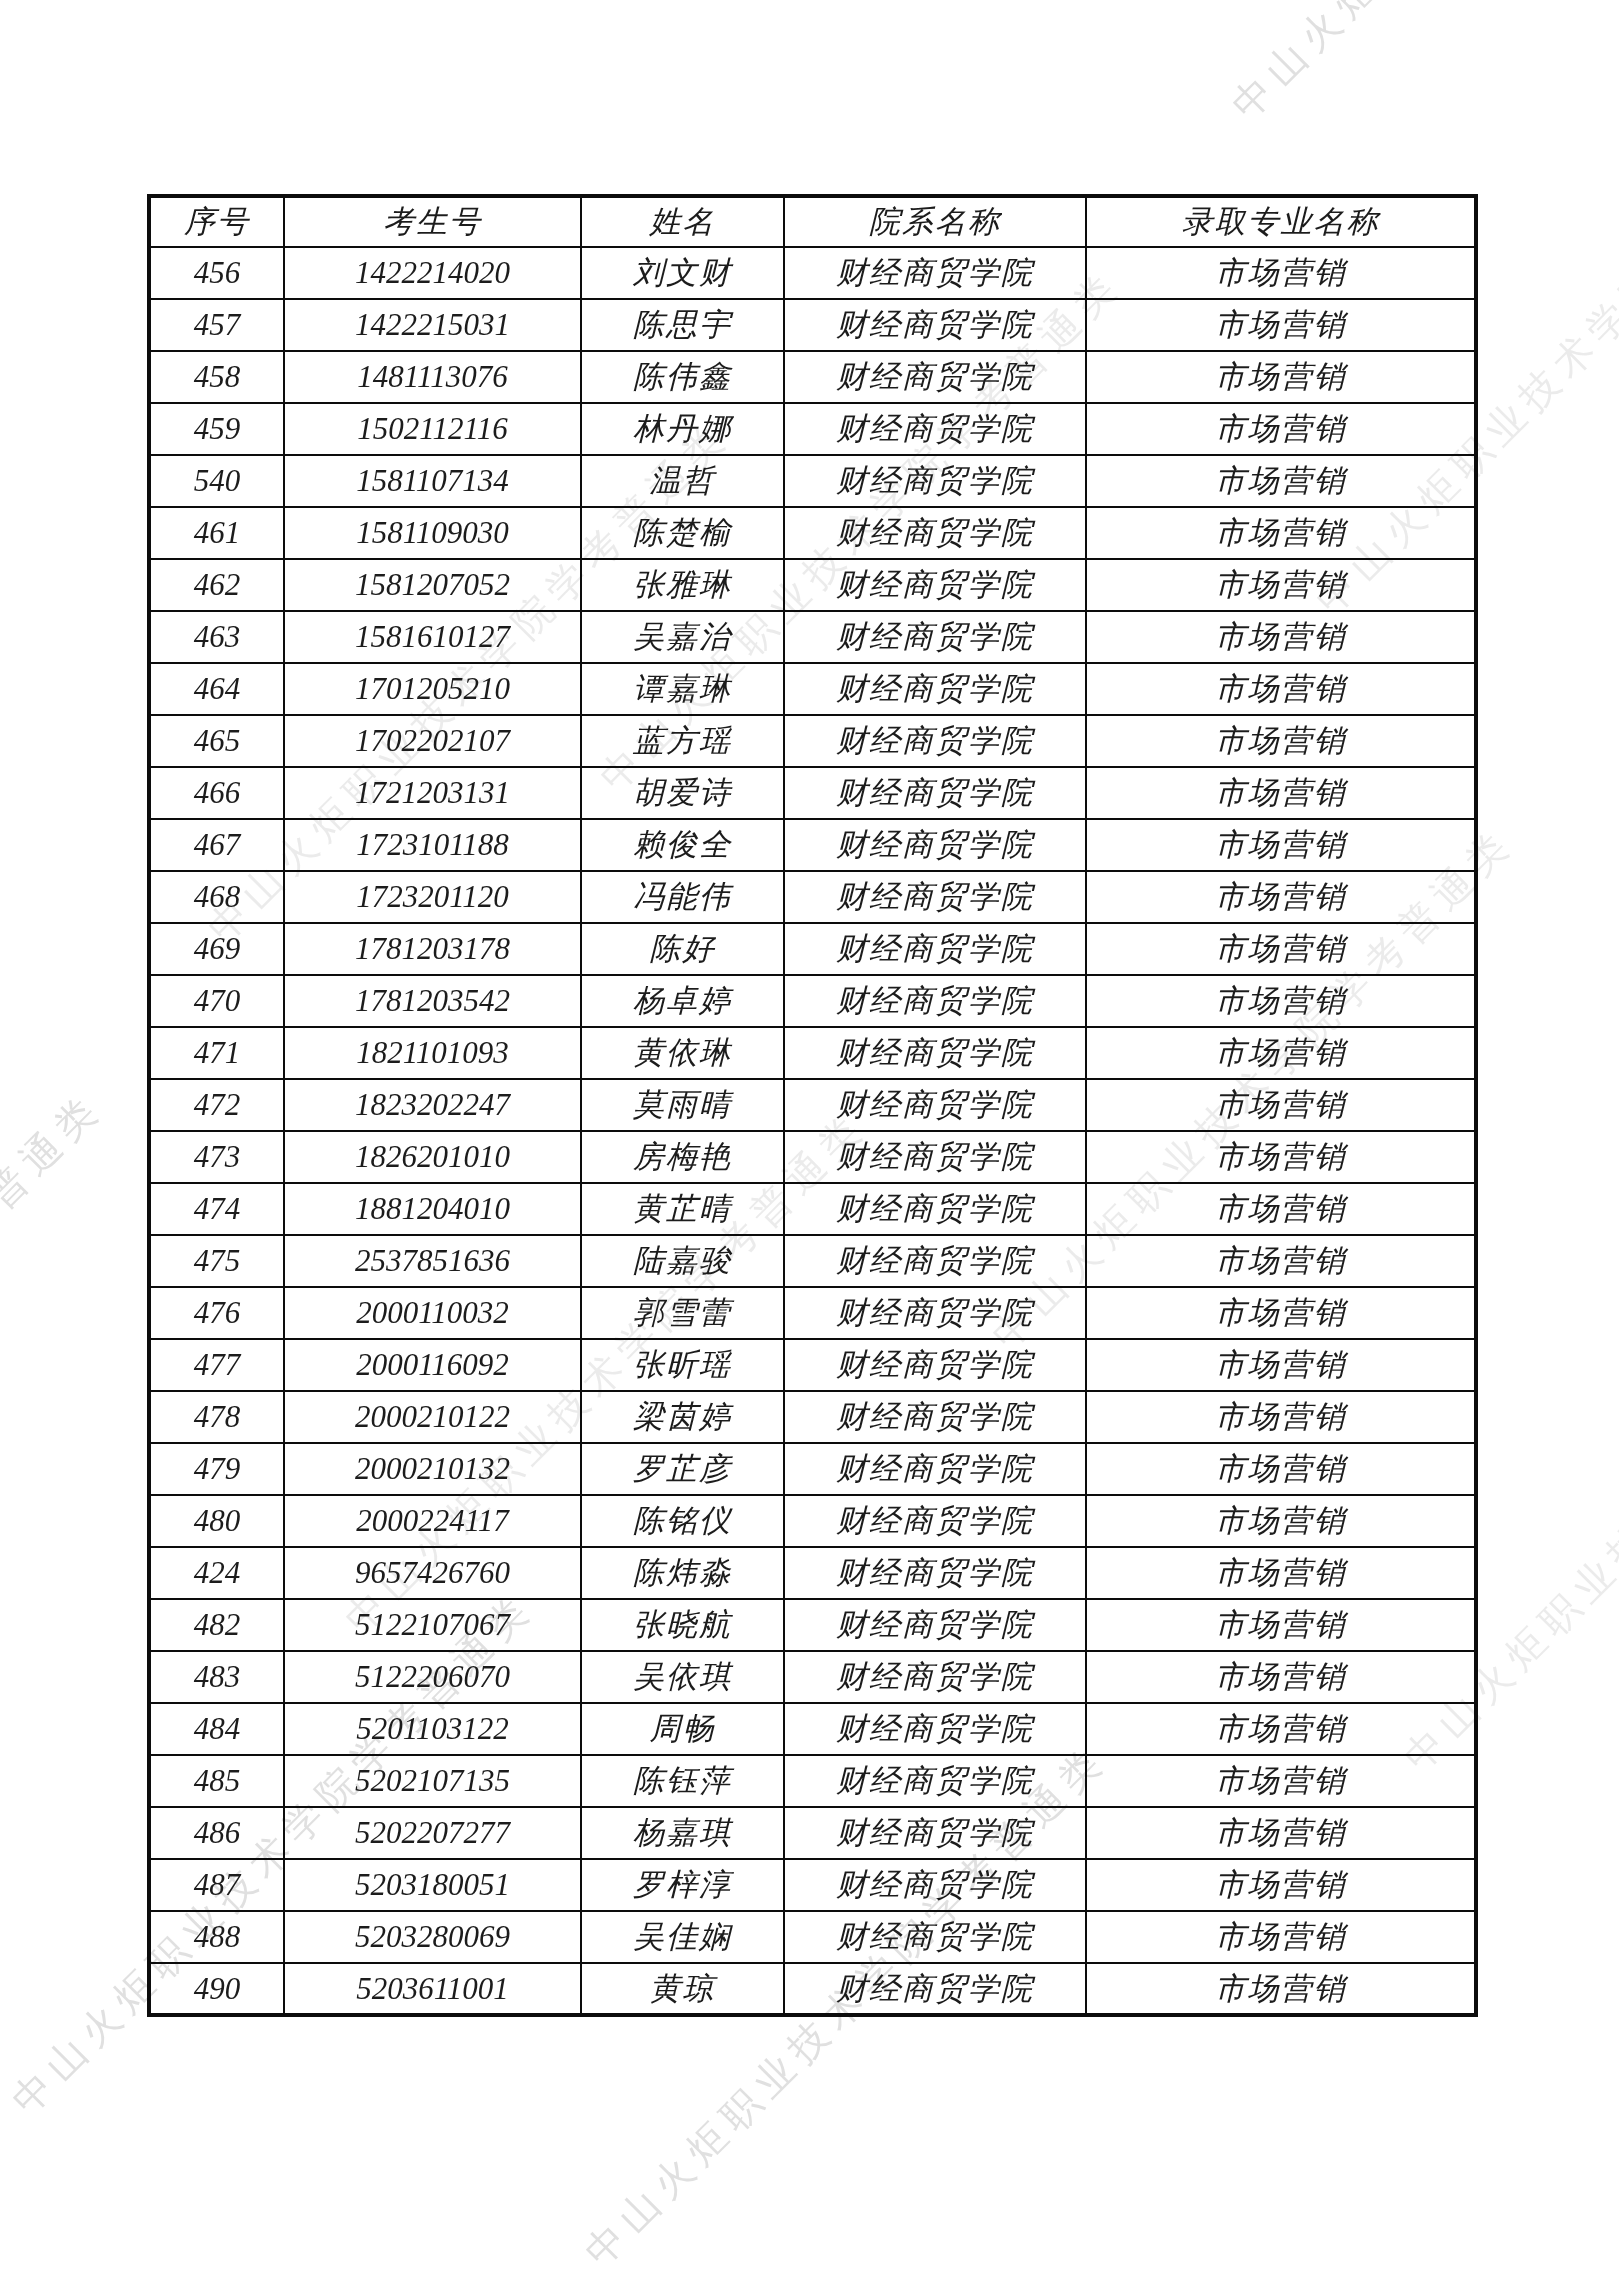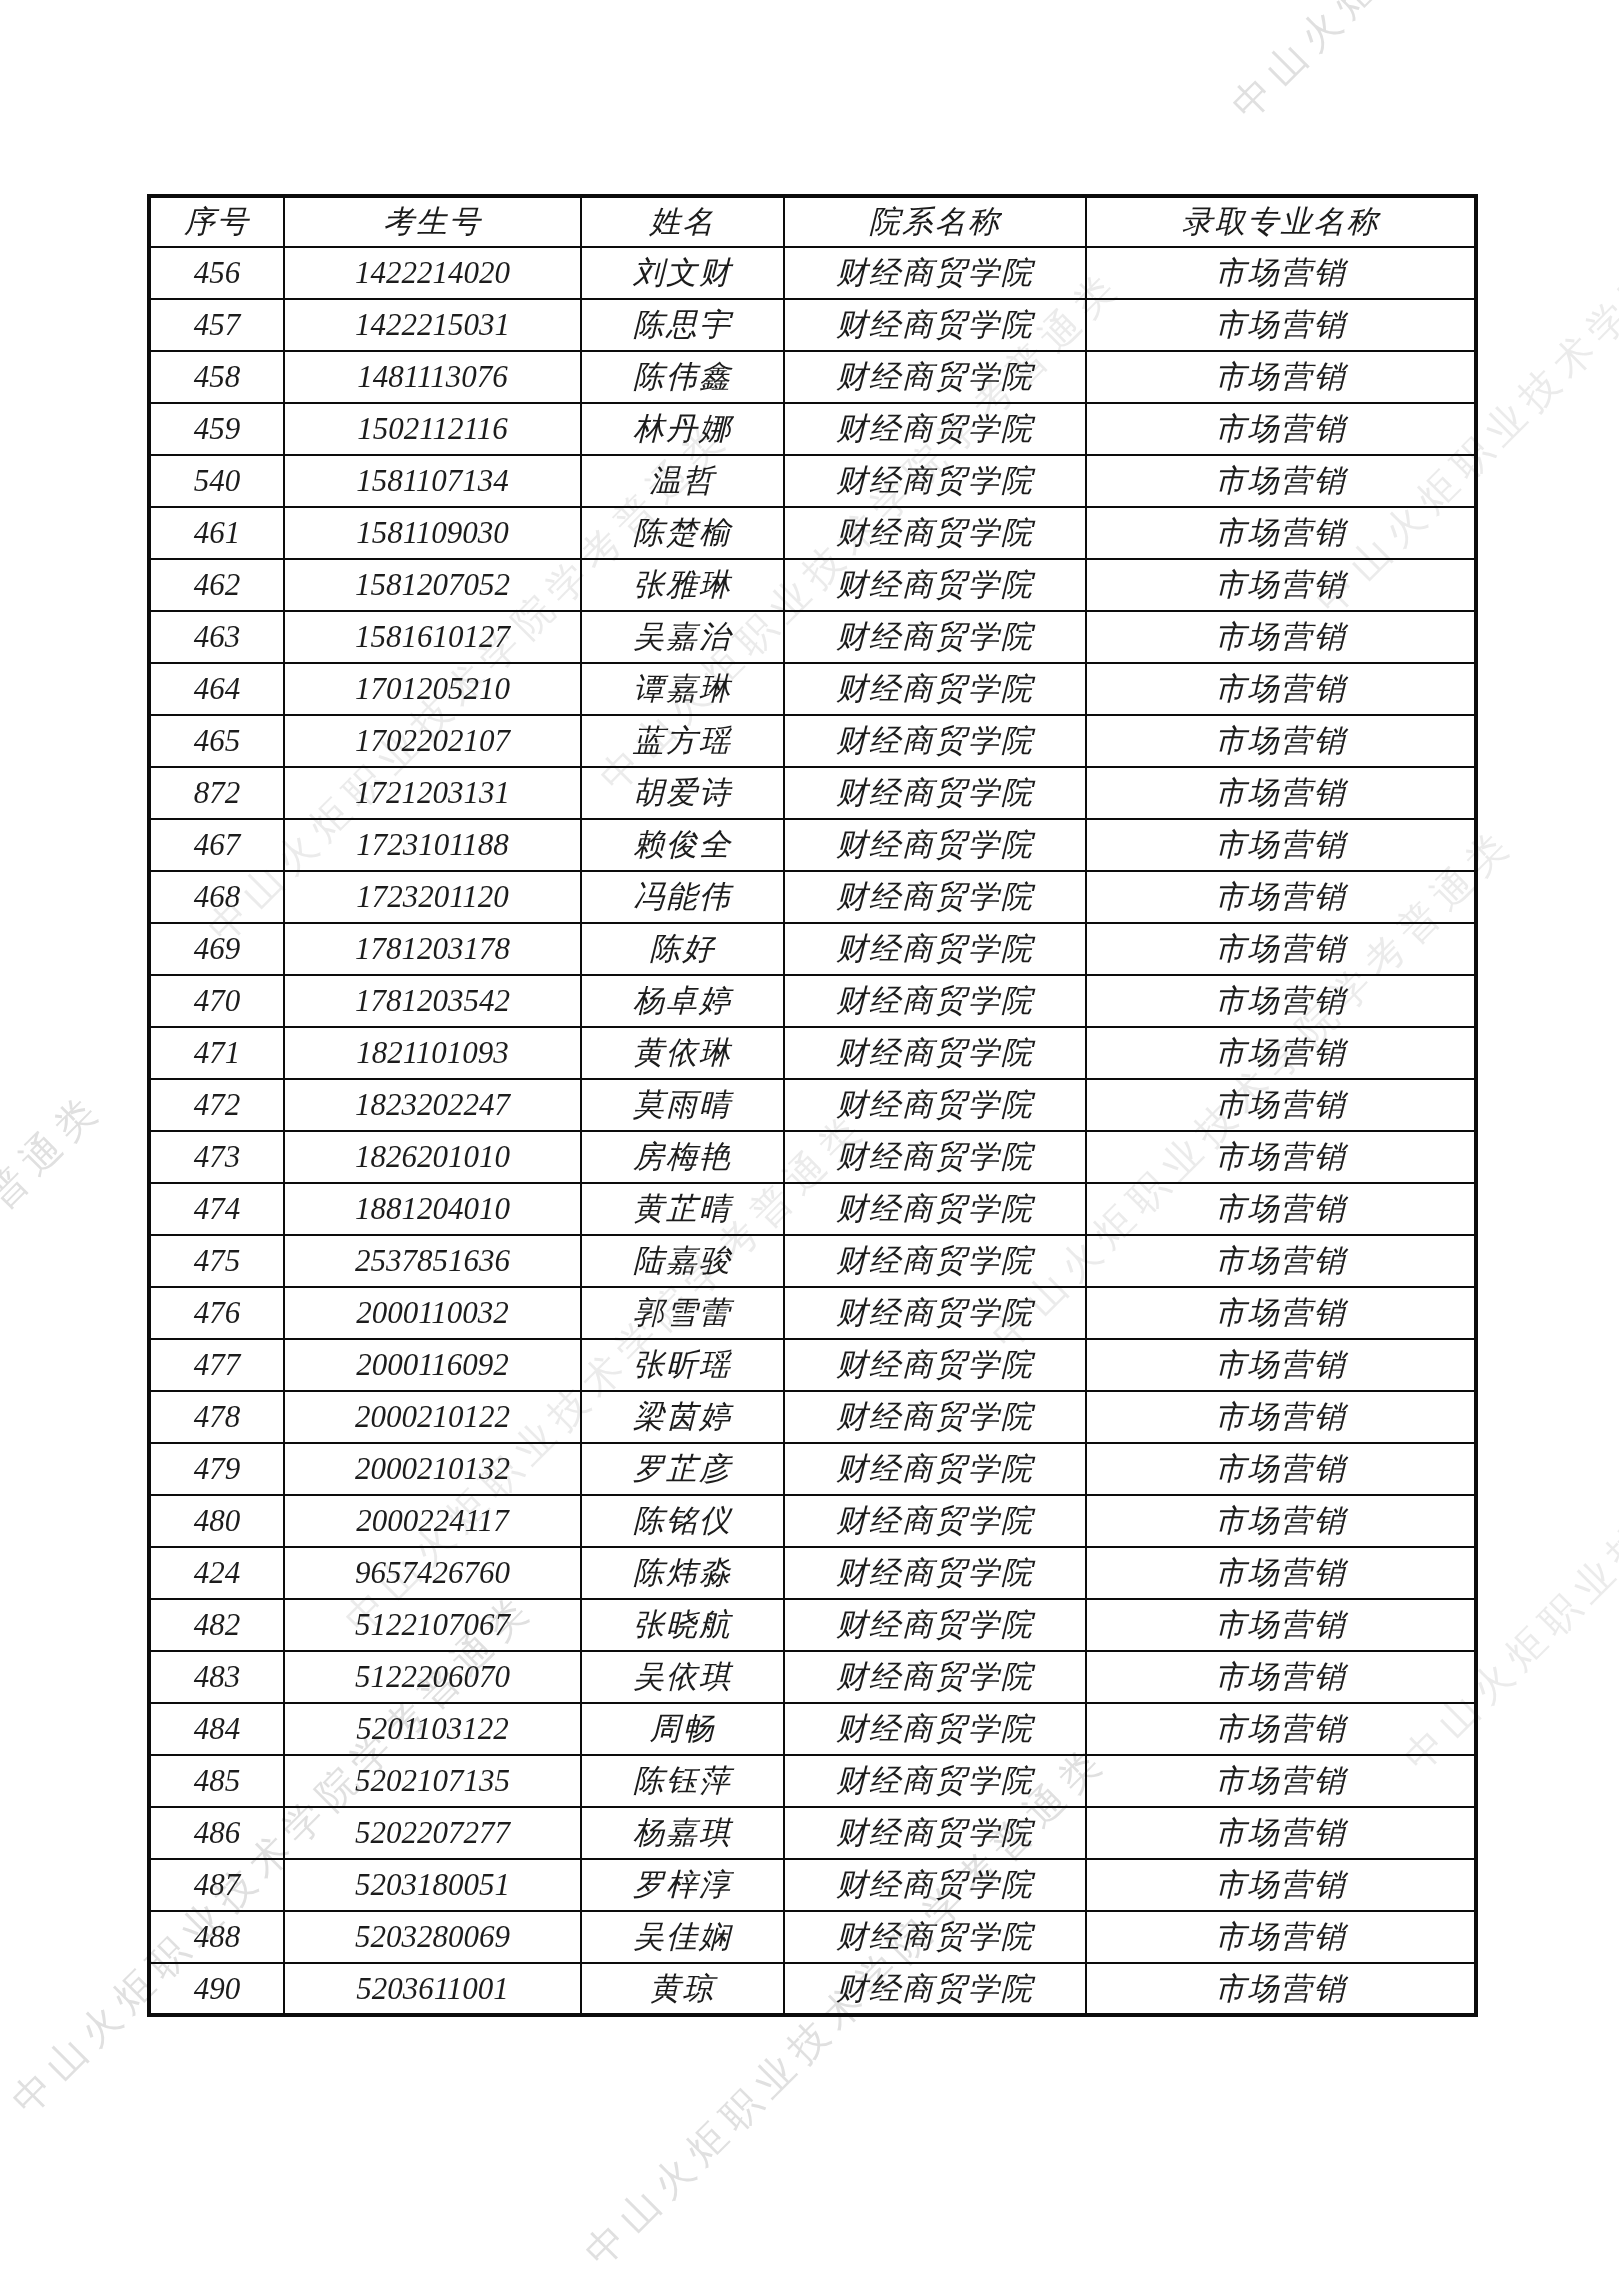--- a/index.html
+++ b/index.html
@@ -159,21 +159,21 @@
           <td class="cjk">市场营销</td>
         </tr>
         <tr>
           <td>465</td>
           <td>1702202107</td>
           <td class="cjk">蓝方瑶</td>
           <td class="cjk">财经商贸学院</td>
           <td class="cjk">市场营销</td>
         </tr>
         <tr>
-          <td>872</td>
+          <td>466</td>
           <td>1721203131</td>
           <td class="cjk">胡爱诗</td>
           <td class="cjk">财经商贸学院</td>
           <td class="cjk">市场营销</td>
         </tr>
         <tr>
           <td>467</td>
           <td>1723101188</td>
           <td class="cjk">赖俊全</td>
           <td class="cjk">财经商贸学院</td>

